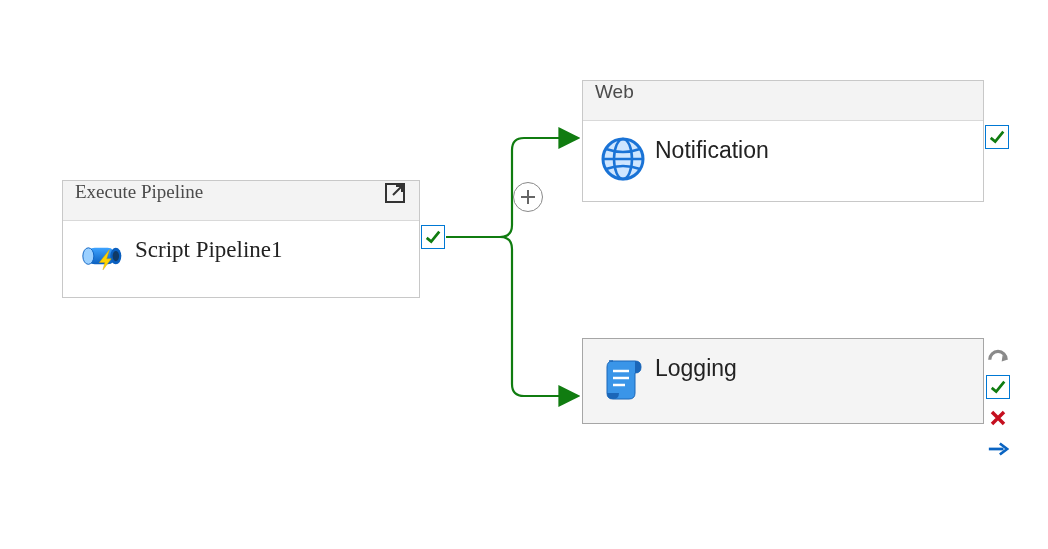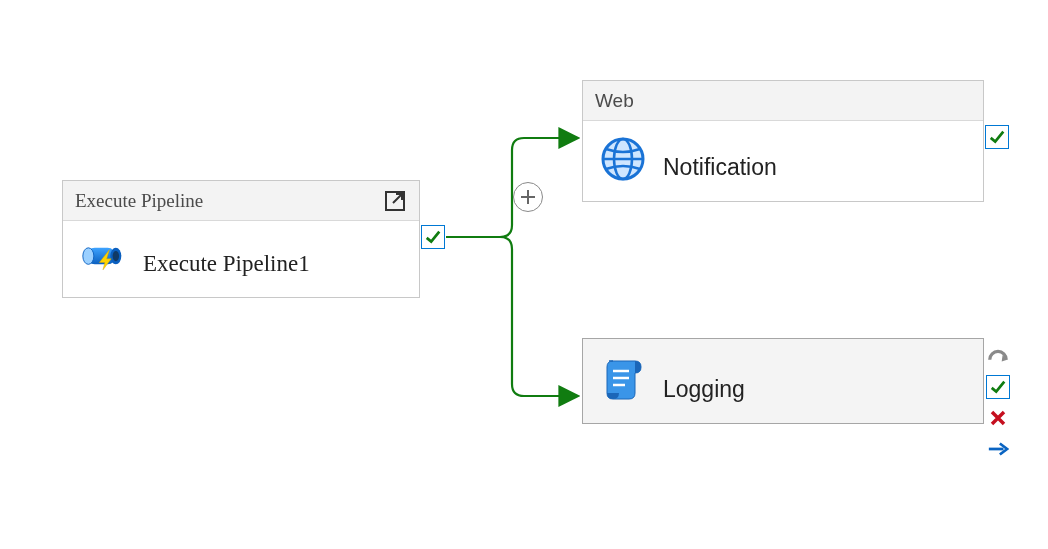--- a/index.html
+++ b/index.html
@@ -22,34 +22,33 @@
     position: absolute;
     border: 1px solid #c8c8c8;
     background: #ffffff;
   }
   .activity.selected {
     background: #f4f4f4;
     border: 1px solid #a6a6a6;
   }
   .activity-header {
     display: flex;
-    align-items: center;
     justify-content: space-between;
     padding: 0 12px;
     height: 40px;
     background: #f3f3f3;
     border-bottom: 1px solid #d9d9d9;
     font-size: 19px;
     color: #4b4b4b;
   }
   .activity-body {
     display: flex;
-    align-items: flex-end;
+    align-items: flex-start;
     padding: 16px 18px 20px 18px;
-    gap: 18px;
+    gap: 10px;
   }
   .activity-name {
     font-size: 23px;
     color: #222;
   }
   .port-badge {
     position: absolute;
     width: 24px;
     height: 24px;
     border: 1px solid #0078d4;
@@ -95,21 +94,21 @@
             <stop offset="100%" stop-color="#0a5fbf"></stop>
           </linearGradient>
         </defs>
         <rect x="6" y="10" width="32" height="18" rx="9" fill="url(#pipegrad)"></rect>
         <ellipse cx="8" cy="19" rx="6" ry="9" fill="#9bd0ff" stroke="#0a5fbf" stroke-width="1"></ellipse>
         <ellipse cx="38" cy="19" rx="6" ry="9" fill="#0a5fbf"></ellipse>
         <ellipse cx="38" cy="19" rx="3.5" ry="5.5" fill="#103a66"></ellipse>
         <path d="M24 34 L33 22 L28 22 L31 12 L20 26 L26 26 Z" fill="#ffd400" stroke="#d9a400" stroke-width="0.5"></path>
       </svg>
     </span>
-    <span class="activity-name">Execute Pipeline1</span>
+    <span class="activity-name">Script Pipeline1</span>
   </div>
 </div>
 
 <div class="port-badge" style="left:421px; top:225px;">
   <svg width="18" height="18" viewBox="0 0 20 20">
         <path d="M3 11 L8 15 L17 4" fill="none" stroke="#107c10" stroke-width="3"></path>
       </svg>
 </div>
 
 <div class="activity" style="left:582px; top:80px; width:402px;">

